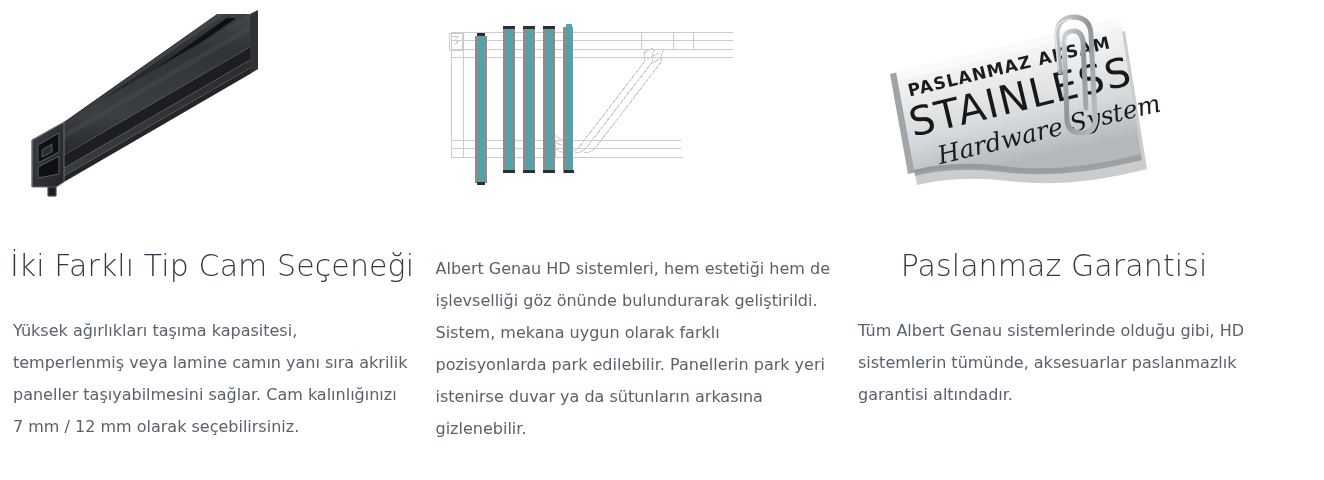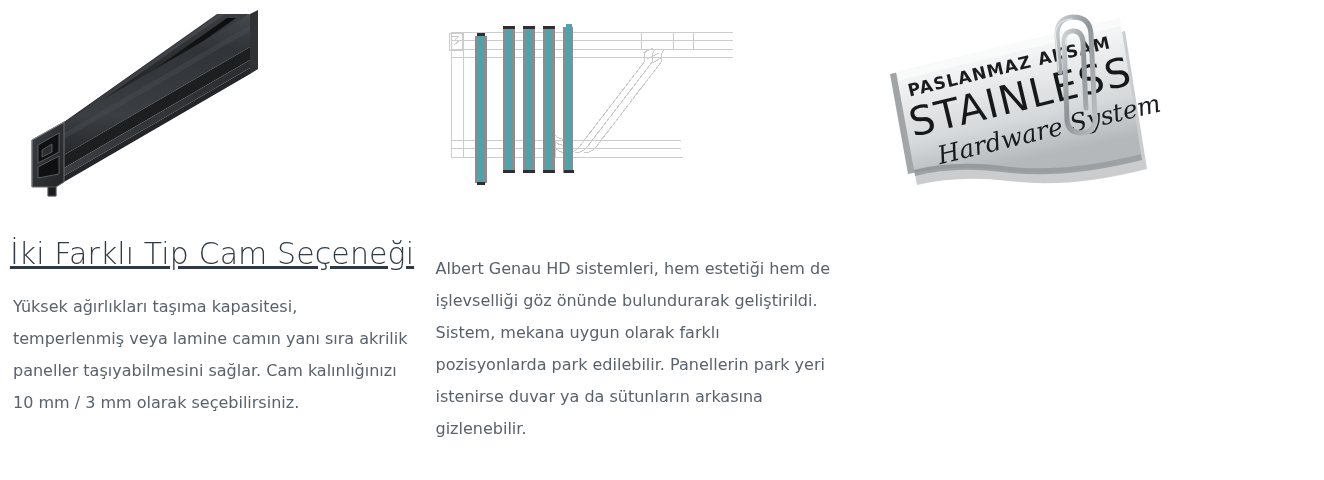--- a/index.html
+++ b/index.html
@@ -63,24 +63,23 @@
     height: 235px;
   }
 
   
   .feature-heading {
     font-size: 30px;
     font-weight: 300;
     color: #2f3a44;
     letter-spacing: 0.1px;
     line-height: 1.25;
-    margin: 0;
+    margin: 12px;
     text-align: center;
     white-space: nowrap;
-    text-decoration: underline;
   }
   .feature-body {
     font-size: 16px;
     font-weight: 400;
     color: #59626b;
     line-height: 2.0;
     margin: 18px 0 0 0;
     text-align: left;
     width: 400px;
   }
@@ -152,21 +151,21 @@
           <polyline points="20,140 52,122" fill="none" stroke="#82868b" stroke-width="1"></polyline>
 
           <polygon points="36,187 44,187 44,196 36,196" fill="#1a1c1e" stroke="#5f6368" stroke-width="0.8"></polygon>
 
           <polygon points="238,14 238,74 246,69 246,10" fill="#1a1c1e" opacity="0.9"></polygon>
         </svg>
       </div>
     </div>
 
     <h3 class="feature-heading">İki Farklı Tip Cam Seçeneği</h3>
-    <p class="feature-body">Yüksek ağırlıkları taşıma kapasitesi, temperlenmiş veya lamine camın yanı sıra akrilik paneller taşıyabilmesini sağlar. Cam kalınlığınızı 10 mm / 3 mm olarak seçebilirsiniz.</p>
+    <p class="feature-body">Yüksek ağırlıkları taşıma kapasitesi, temperlenmiş veya lamine camın yanı sıra akrilik paneller taşıyabilmesini sağlar. Cam kalınlığınızı 7 mm / 12 mm olarak seçebilirsiniz.</p>
   </div>
 
   <div class="feature-col col-2">
 
     <div class="media">
       <div class="cad">
         <svg width="400" height="235" viewBox="0 0 400 235" xmlns="http://www.w3.org/2000/svg">
           <g stroke="#cccccc" stroke-width="1" fill="none" shape-rendering="crispEdges">
 
             <line x1="18" y1="32" x2="300" y2="32"></line>
@@ -288,15 +287,17 @@
           <g fill="none" stroke="#eef0f1" stroke-width="1.2" stroke-linecap="round" opacity="0.85">
             <path d="M204.5 70 L201.5 35 Q201.5 20 218 19"></path>
             <path d="M211.5 44 Q211.5 33.5 219 33.5"></path>
           </g>
 
           <path d="M60 170 Q100 160 149 166 Q208 174 287 154 L288 160 Q208 180 148 172 Q99 166 61 176 Z" fill="#8f9396" opacity="0.75"></path>
         </svg>
       </div>
     </div>
 
+    <h3 class="feature-heading">Paslanmaz Garantisi</h3>
+    <p class="feature-body">Tüm Albert Genau sistemlerinde olduğu gibi, HD sistemlerin tümünde, aksesuarlar paslanmazlık garantisi altındadır.</p>
   </div>
 
 </div>
 
 </body></html>

